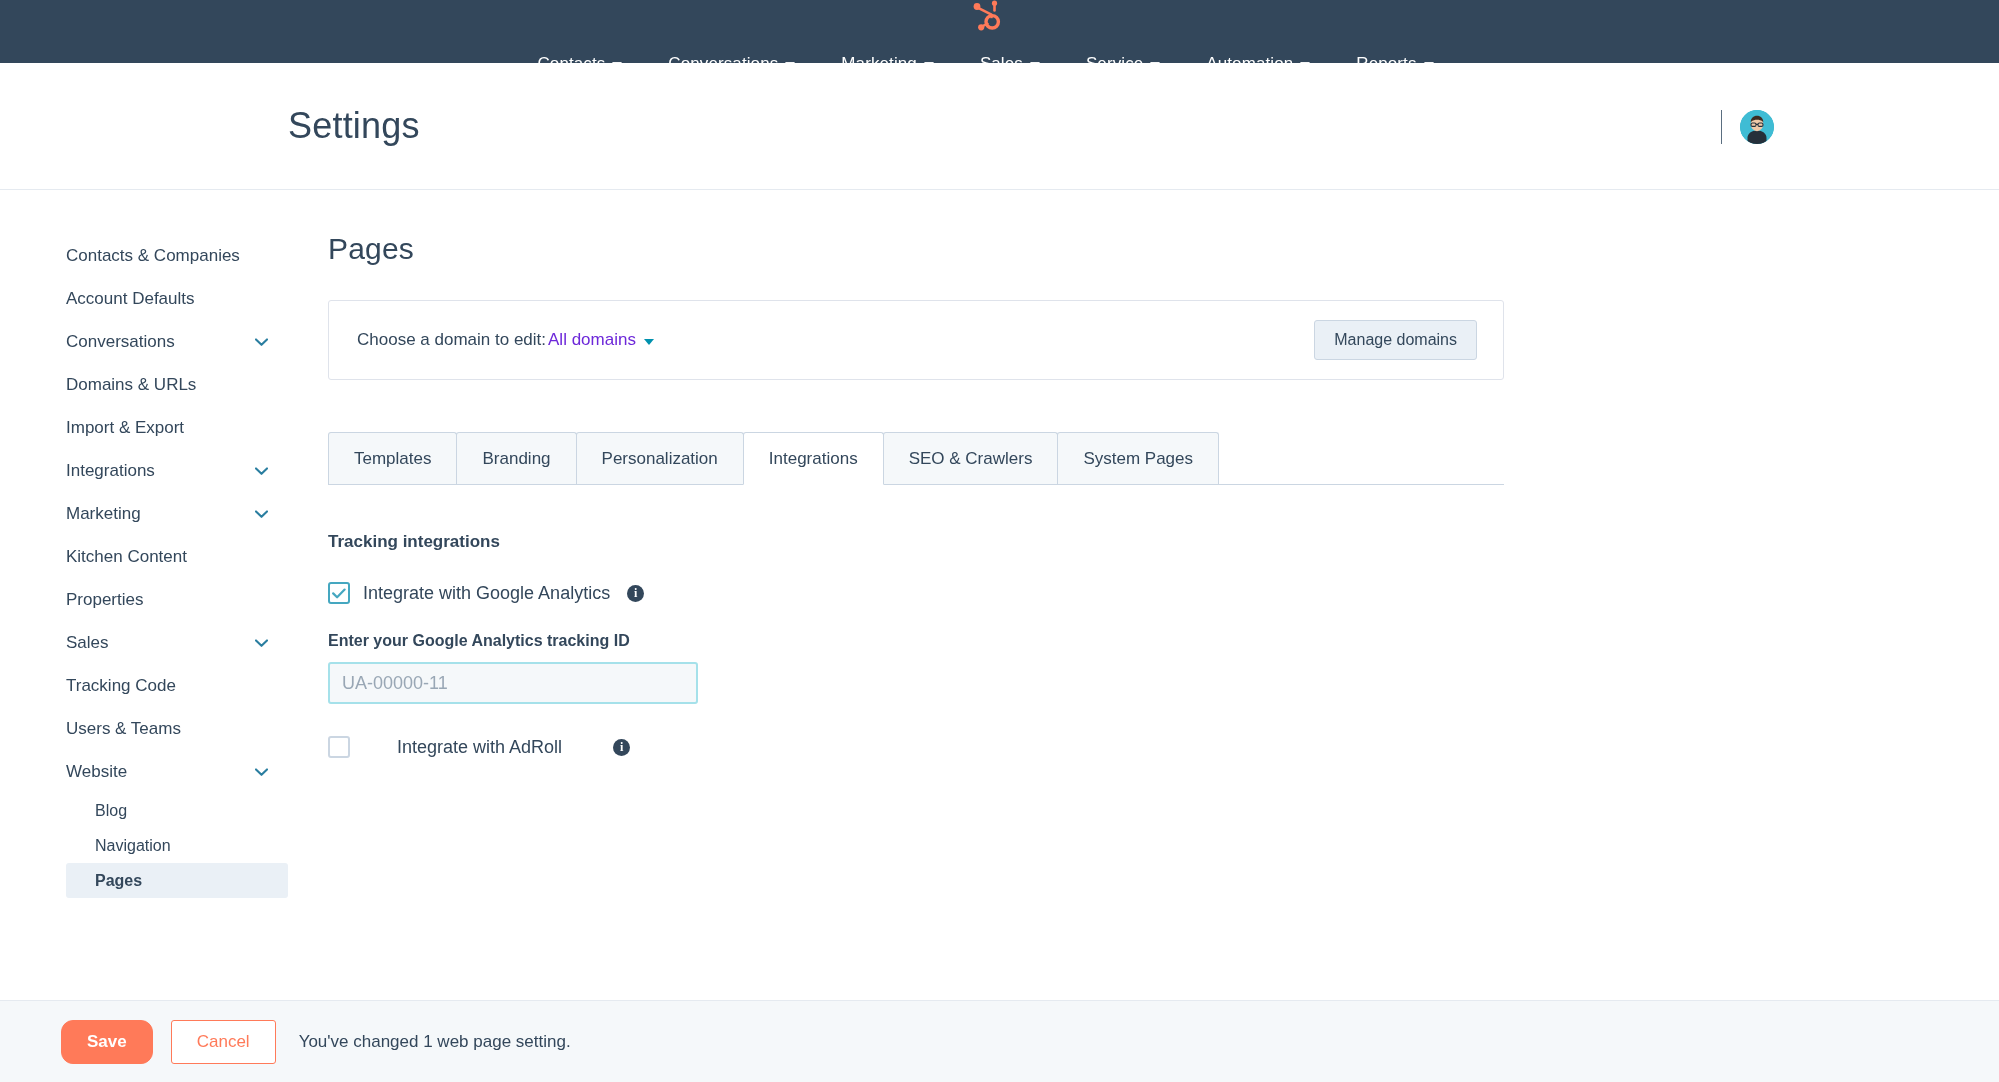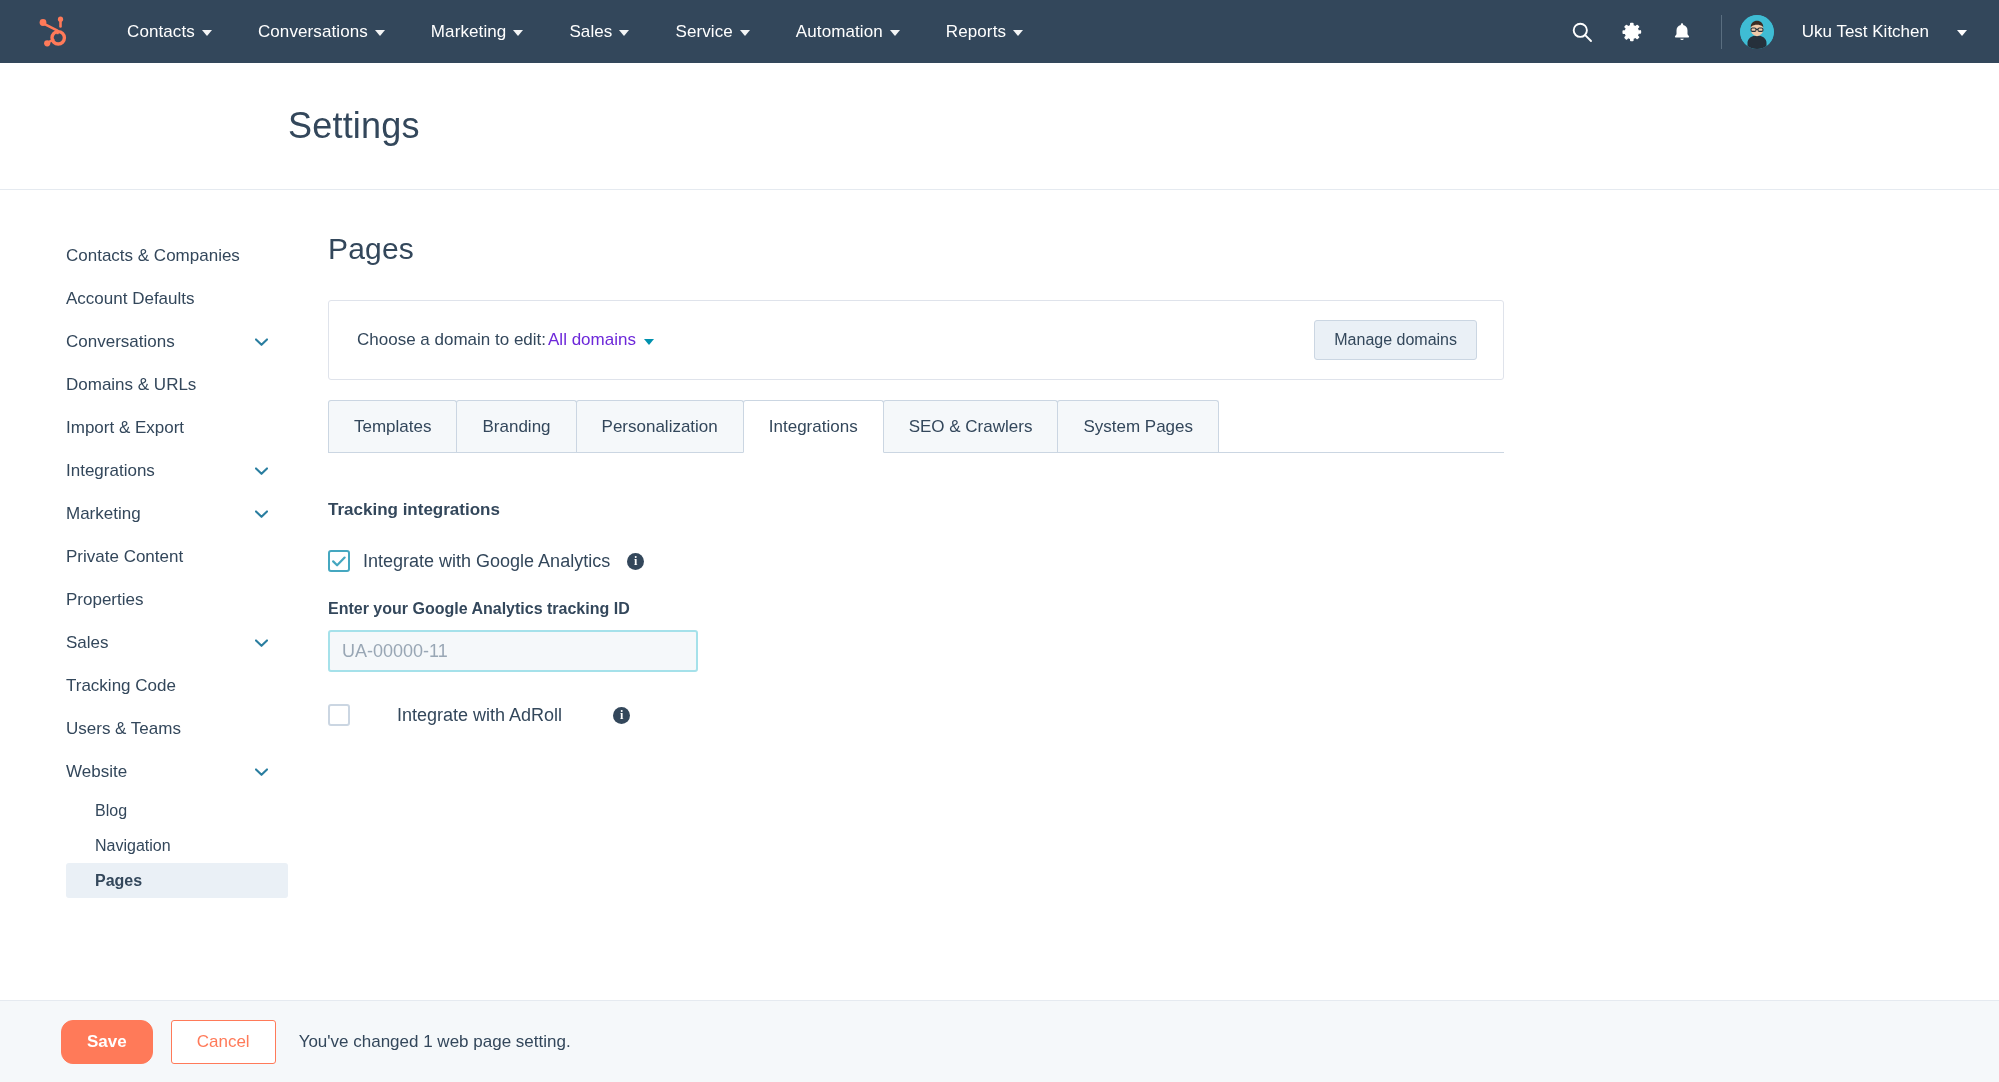--- a/index.html
+++ b/index.html
@@ -13,20 +13,21 @@
   }
 
   
   .topnav {
     height: 63px;
     background: #33475b;
     display: flex;
     align-items: center;
     padding: 0 28px 0 0;
     position: relative;
+    flex-direction: column;
   }
   .logo-wrap {
     width: 104px;
     display: flex;
     align-items: center;
     justify-content: center;
     height: 63px;
   }
   .hs-logo { display:block; }
   .nav-items { display: flex; align-items: center; gap: 0px; }
@@ -195,21 +196,21 @@
     border-radius: 3px;
     padding: 0 19px;
     height: 40px;
     cursor: pointer;
     font-family: inherit;
     white-space: nowrap;
   }
 
   
   .tabs {
-    margin-top: 20px;
+    margin-top: 52px;
     display: flex;
     align-items: flex-end;
     width: 1176px;
     border-bottom: 1px solid #cbd6e2;
     height: 53px;
   }
   .tab {
     height: 52px;
     display: flex;
     align-items: center;
@@ -462,21 +463,21 @@
             <path d="M1 1.4L6.5 6.8 12 1.4" fill="none" stroke="#2a7ea0" stroke-width="2.1" stroke-linecap="round" stroke-linejoin="round"></path>
           </svg>
       </div>
       <div class="side-item">
         <span class="side-label">Marketing</span>
         <svg class="chev" viewBox="0 0 13 8">
             <path d="M1 1.4L6.5 6.8 12 1.4" fill="none" stroke="#2a7ea0" stroke-width="2.1" stroke-linecap="round" stroke-linejoin="round"></path>
           </svg>
       </div>
       <div class="side-item">
-        <span class="side-label">Private Content</span>
+        <span class="side-label">Kitchen Content</span>
       </div>
       <div class="side-item">
         <span class="side-label">Properties</span>
       </div>
       <div class="side-item">
         <span class="side-label">Sales</span>
         <svg class="chev" viewBox="0 0 13 8">
             <path d="M1 1.4L6.5 6.8 12 1.4" fill="none" stroke="#2a7ea0" stroke-width="2.1" stroke-linecap="round" stroke-linejoin="round"></path>
           </svg>
       </div>

